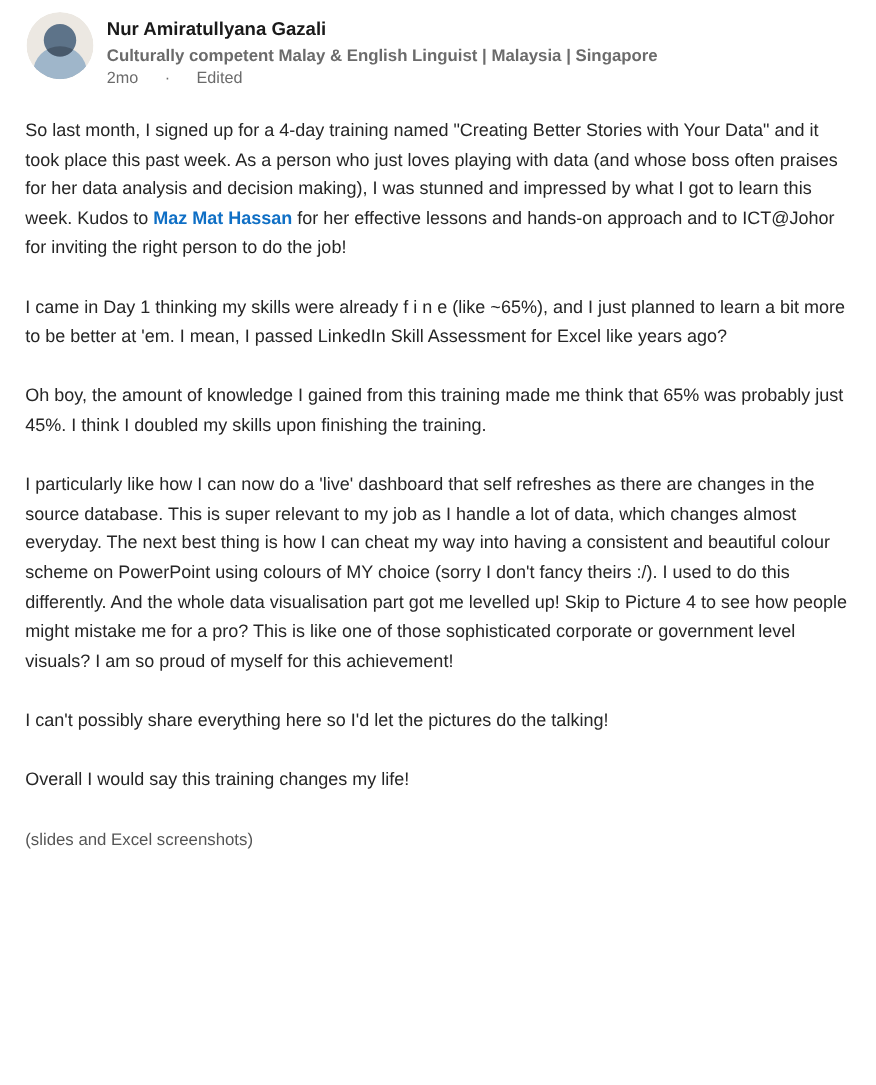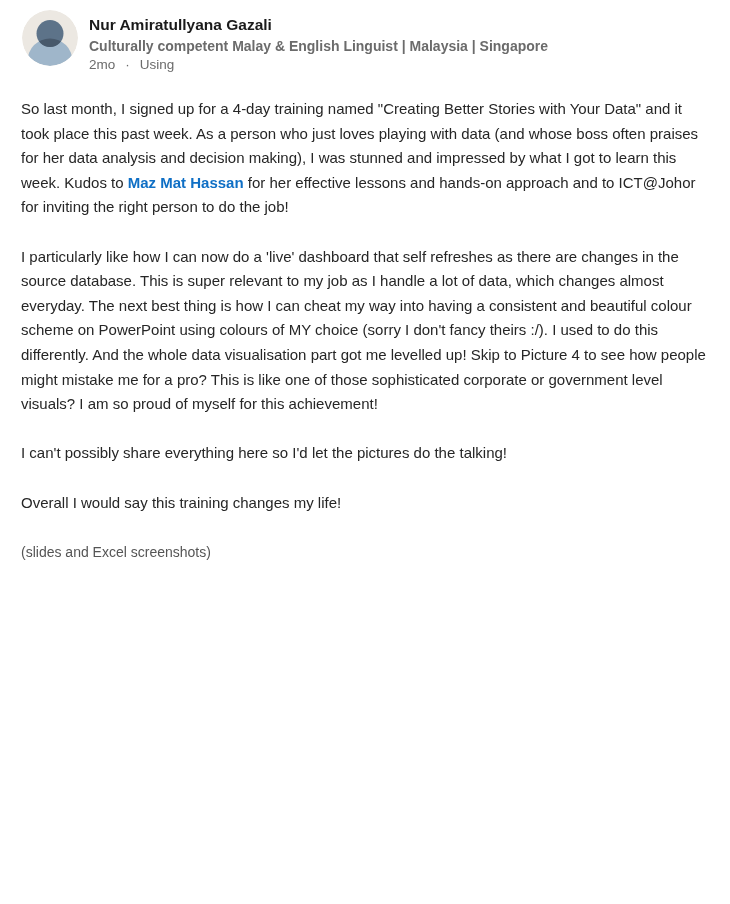--- a/index.html
+++ b/index.html
@@ -45,21 +45,21 @@
     line-height: 18px;
     margin-top: 2px;
   }
   .post-meta {
     font-size: 13.5px;
     color: #6b6b6b;
     line-height: 18px;
     margin-top: 1px;
     display: flex;
     align-items: center;
-    gap: 10px;
+    gap: 22px;
   }
 
   
   .post-body {
     margin: 23px 17px 0 21px;
     width: 692px;
     font-size: 15px;
     line-height: 24.6px;
     color: #262626;
   }
@@ -108,28 +108,30 @@
         </g>
       </svg>
     </div>
 
     <div class="author-info">
       <div class="author-name">Nur Amiratullyana Gazali</div>
       <div class="author-headline">Culturally competent Malay &amp; English Linguist | Malaysia | Singapore</div>
       <div class="post-meta">
         <span>2mo</span>
         <span>·</span>
-        <span>Using</span>
+        <span>Edited</span>
       </div>
     </div>
 
   </div>
 
   <div class="post-body">
 
       <p class="para">So last month, I signed up for a 4-day training named "Creating Better Stories with Your Data" and it took place this past week. As a person who just loves playing with data (and whose boss often praises for her data analysis and decision making), I was stunned and impressed by what I got to learn this  week. Kudos to <a class="mention">Maz Mat Hassan</a> for her effective lessons and hands-on approach and to ICT@Johor for inviting the right person to do the job!</p>
+      <p class="para">I came in Day 1 thinking my skills were already f i n e (like ~65%), and I just planned to learn a bit more to be better at 'em. I mean, I passed LinkedIn Skill Assessment for Excel like years ago?</p>
+      <p class="para">Oh boy, the amount of knowledge I gained from this training made me think that 65% was probably just 45%. I think I doubled my skills upon finishing the training.</p>
       <p class="para">I particularly like how I can now do a 'live' dashboard that self refreshes as there are changes in the source database. This is super relevant to my job as I handle a lot of data, which changes almost everyday. The next best thing is how I can cheat my way into having a consistent and beautiful colour scheme on PowerPoint using colours of MY choice (sorry I don't fancy theirs :/). I used to do this differently. And the whole data visualisation part got me levelled up! Skip to Picture 4 to see how people might mistake me for a pro? This is like one of those sophisticated corporate or government level visuals? I am so proud of myself for this achievement!</p>
       <p class="para">I can't possibly share everything here so I'd let the pictures do the talking!</p>
       <p class="para">Overall I would say this training changes my life!</p>
       <p class="clipped-line">(slides and Excel screenshots)</p>
     </div>
 
 </div>
 
 </body></html>

